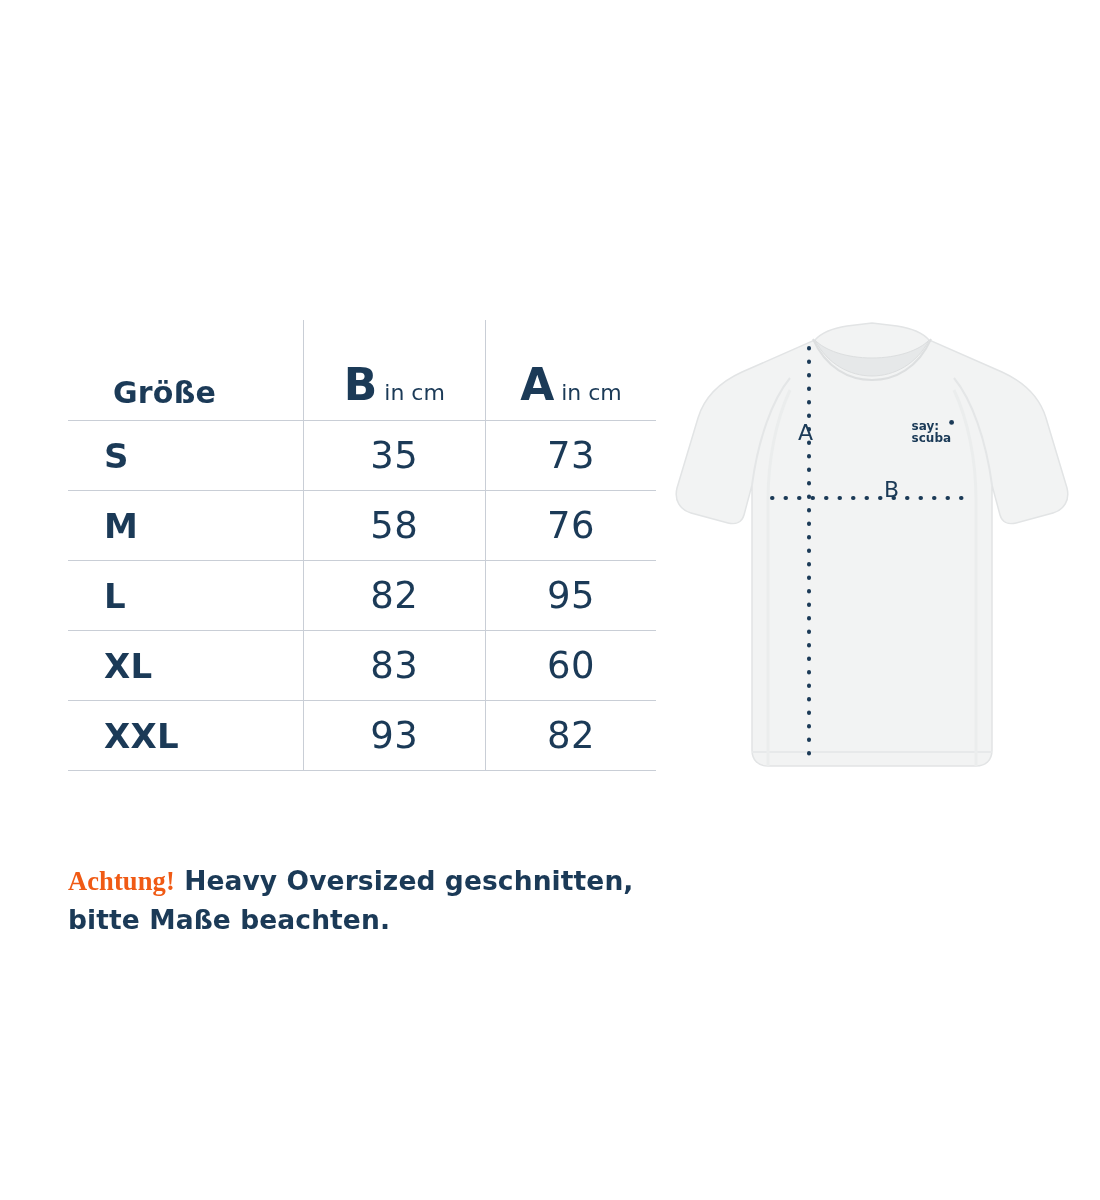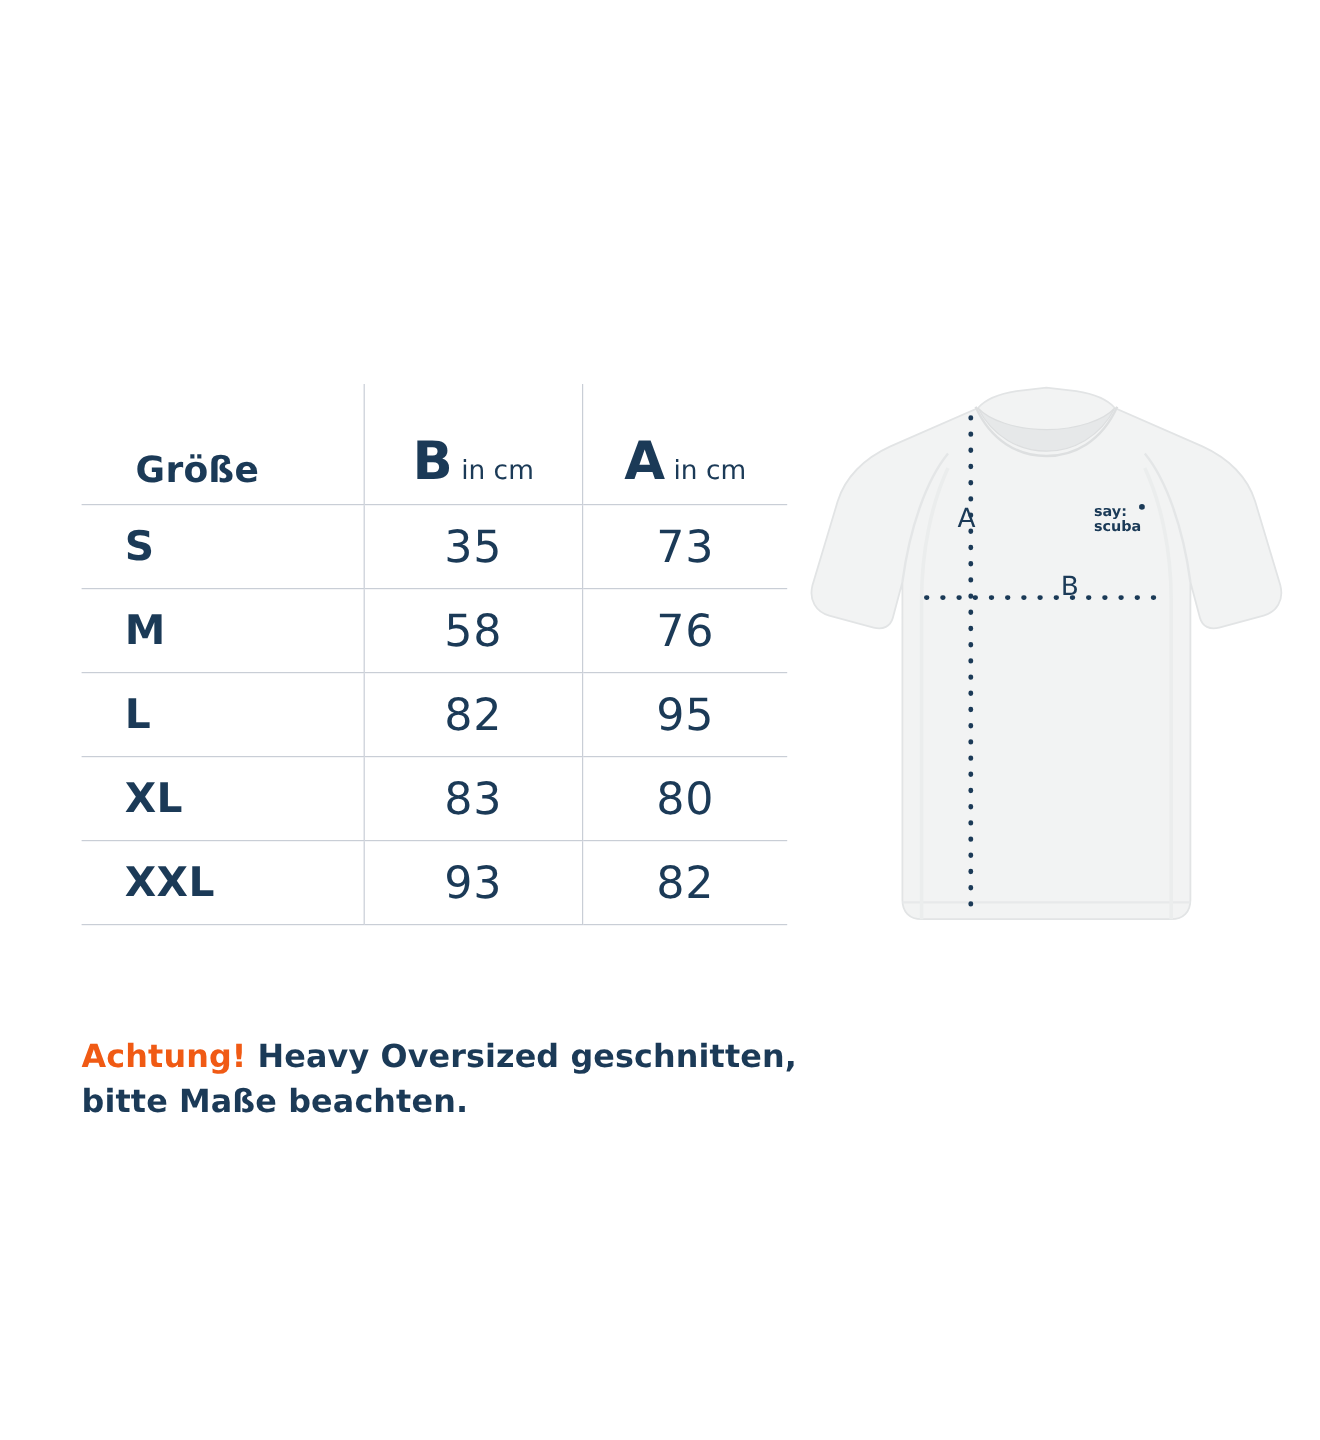--- a/index.html
+++ b/index.html
@@ -92,20 +92,21 @@
     width: 600px;
     font-size: 26.5px;
     font-weight: 700;
     line-height: 1.42;
     color: #1b3a57;
     letter-spacing: .1px;
   }
   #note .warn {
     color: #f05a14;
     font-weight: 700;
+    font-family: Liberation Serif, serif;
   }
 
   
   #shirt-figure {
     position: absolute;
     left: 672px;
     top: 320px;
     width: 400px;
     height: 470px;
   }
@@ -170,21 +171,21 @@
         <td class="val">76</td>
       </tr>
       <tr>
         <td class="sizename">L</td>
         <td class="val">82</td>
         <td class="val">95</td>
       </tr>
       <tr>
         <td class="sizename">XL</td>
         <td class="val">83</td>
-        <td class="val">80</td>
+        <td class="val">60</td>
       </tr>
       <tr>
         <td class="sizename">XXL</td>
         <td class="val">93</td>
         <td class="val">82</td>
       </tr>
     </tbody>
   </table>
 </div>
 

